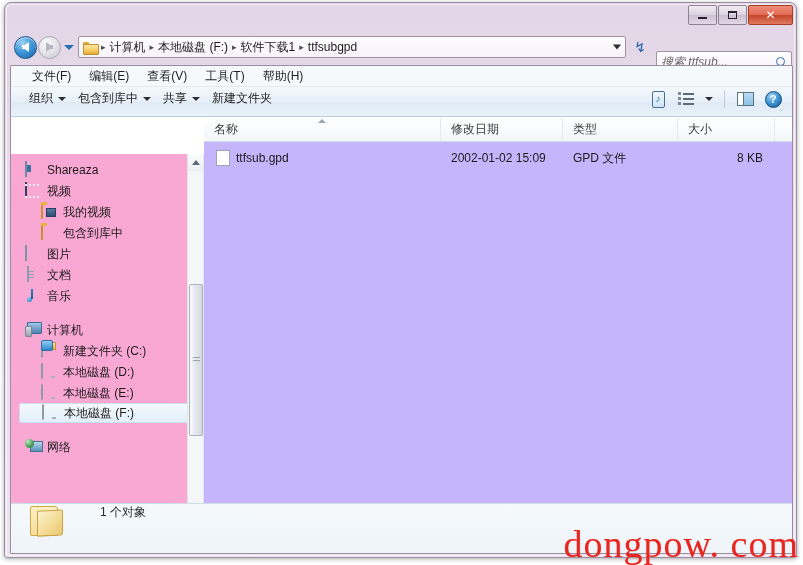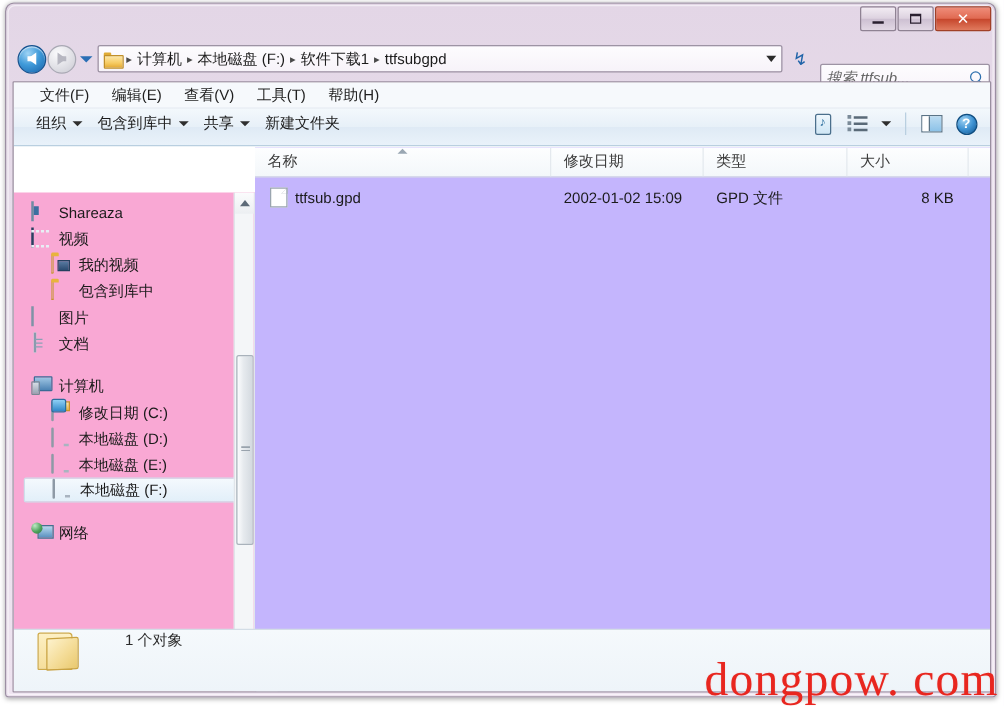--- a/index.html
+++ b/index.html
@@ -692,31 +692,35 @@
             <div class="nav-row">
               <span class="nav-ico"><span class="ic-pic"></span></span>
               <span class="nav-lbl">图片</span>
             </div>
 
             <div class="nav-row">
               <span class="nav-ico"><span class="ic-doc"></span></span>
               <span class="nav-lbl">文档</span>
             </div>
 
+            <div class="nav-row">
+              <span class="nav-ico"><span class="ic-music"></span></span>
+              <span class="nav-lbl">音乐</span>
+            </div>
 
             <div class="nav-gap"></div>
 
             <div class="nav-row">
               <span class="nav-ico"><span class="ic-computer"></span></span>
               <span class="nav-lbl">计算机</span>
             </div>
 
             <div class="nav-row indent">
               <span class="nav-ico"><span class="ic-drive ic-drive-sys"></span></span>
-              <span class="nav-lbl">修改日期 (C:)</span>
+              <span class="nav-lbl">新建文件夹 (C:)</span>
             </div>
 
             <div class="nav-row indent">
               <span class="nav-ico"><span class="ic-drive"></span></span>
               <span class="nav-lbl">本地磁盘 (D:)</span>
             </div>
 
             <div class="nav-row indent">
               <span class="nav-ico"><span class="ic-drive"></span></span>
               <span class="nav-lbl">本地磁盘 (E:)</span>

